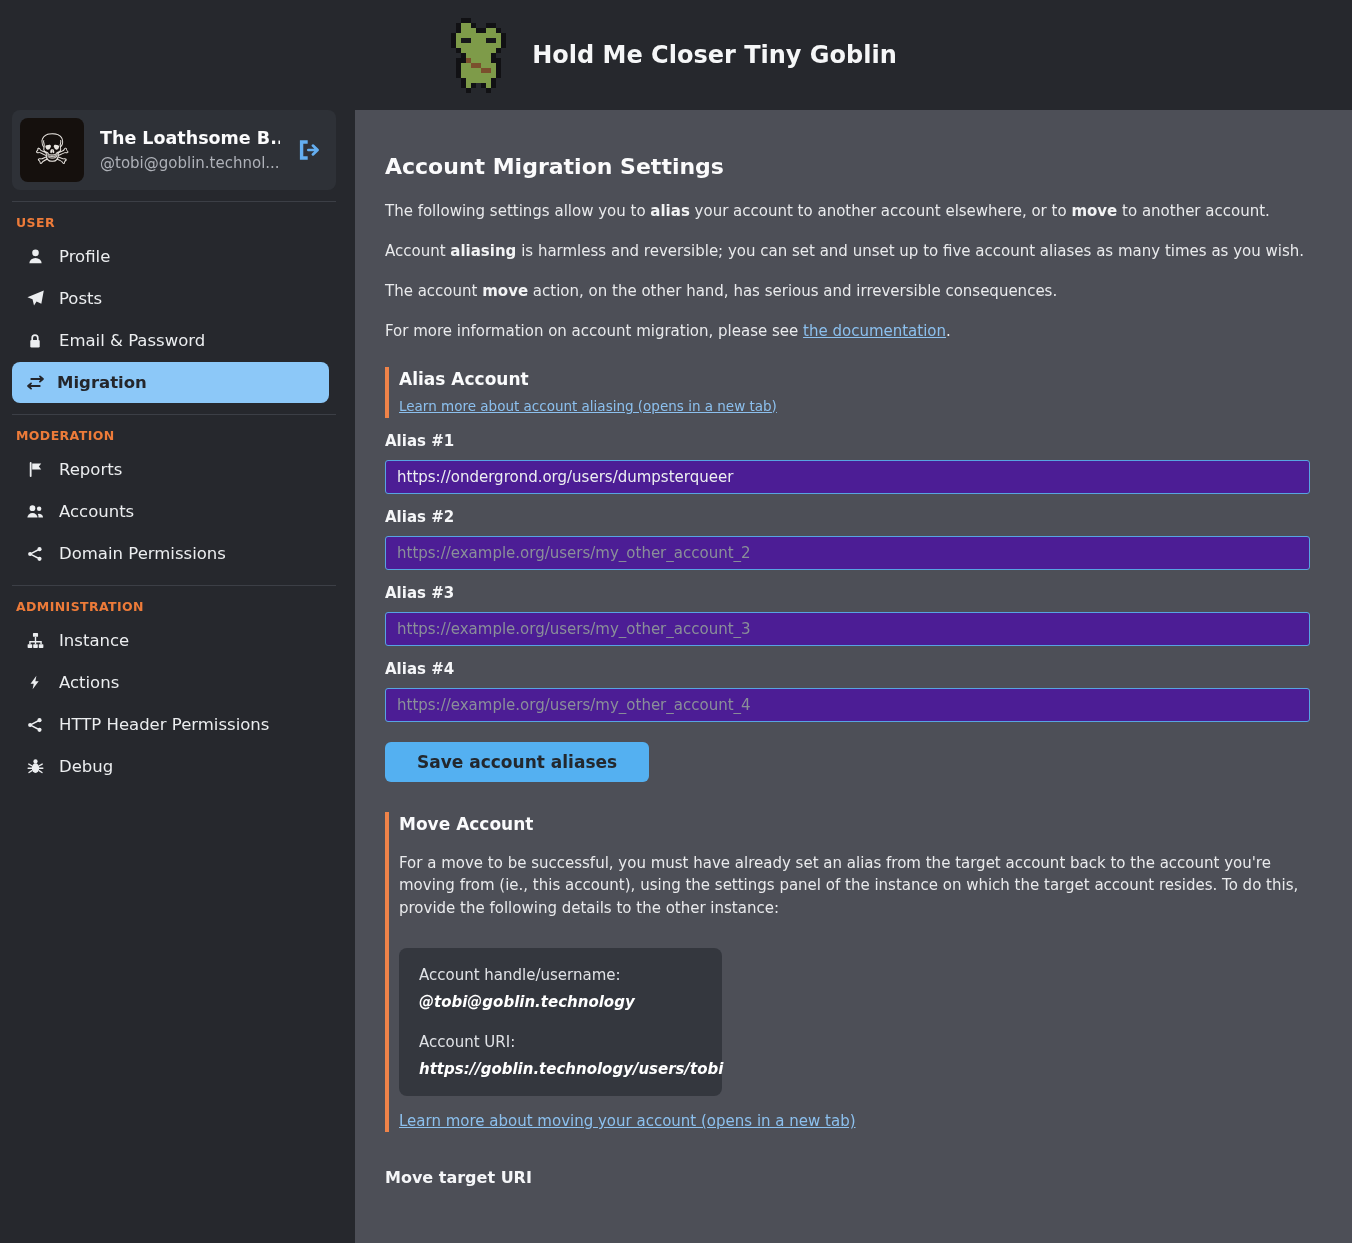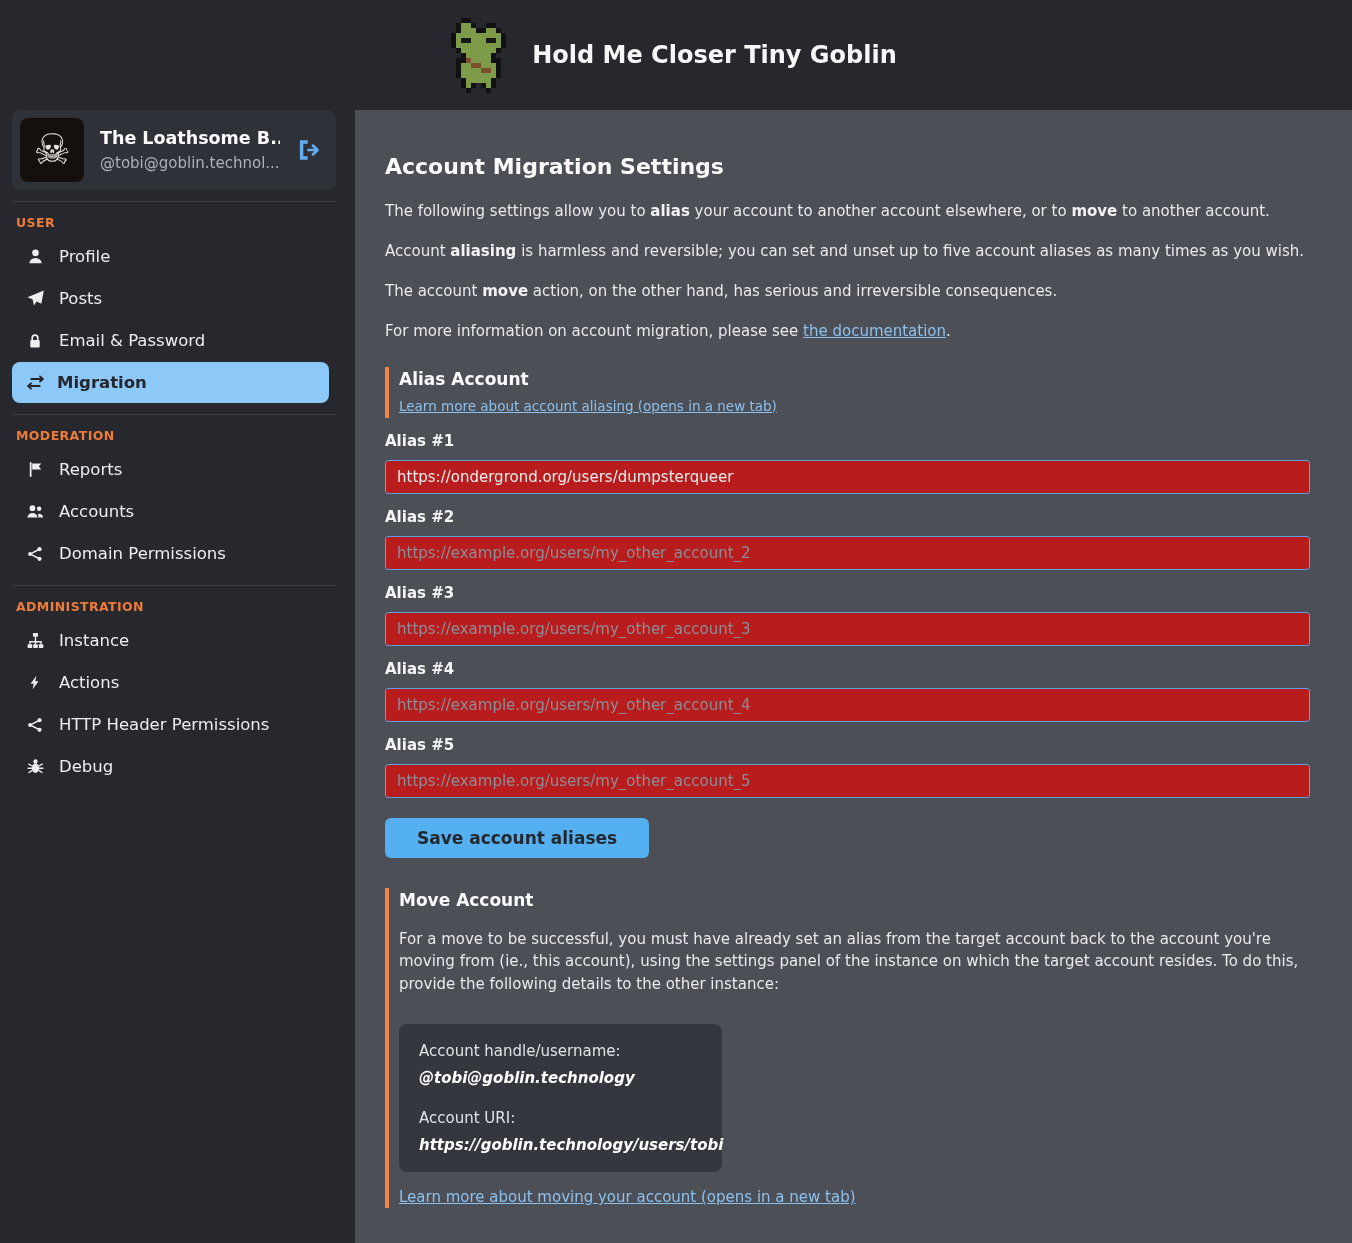--- a/index.html
+++ b/index.html
@@ -52,21 +52,21 @@
   .para{font-size:15px;line-height:1.5;margin:0 0 17.5px 0;color:#e9eaec;}
   .para b{color:#f2f3f4;}
   a.link{color:#8cc0ee;text-decoration:underline;cursor:pointer;}
   .section-head{border-left:4px solid #ef8349;padding:2px 0 3px 10px;margin-top:24px;}
   .section-title{font-size:17px;font-weight:bold;color:#fafbfc;margin:0 0 7px 0;}
   .section-head .link{font-size:13.5px;}
   .field{margin-top:14px;}
   .field-label{display:block;font-size:15px;font-weight:bold;color:#f5f6f8;margin:13px 0 10px 0;}
   .text-input{
     display:block;width:925px;height:34px;box-sizing:border-box;
-    background:#b91c1c;border:1.5px solid #57a4e1;border-radius:3px;
+    background:#4c1d95;border:1.5px solid #57a4e1;border-radius:3px;
     color:#eceef0;font-size:15px;padding:0 11px;
     font-family:"DejaVu Sans","Liberation Sans",sans-serif;outline:none;
   }
   .text-input::placeholder{color:#8a8f99;opacity:1;}
   .save-btn{
     margin-top:20px;background:#54b0f1;color:#23282e;
     border:none;border-radius:6px;font-weight:bold;font-size:17px;
     padding:10px 32px;cursor:pointer;
     font-family:"DejaVu Sans","Liberation Sans",sans-serif;
   }
@@ -369,24 +369,20 @@
       <input class="text-input" type="text" placeholder="https://example.org/users/my_other_account_2" style="">
     </div>
     <div class="field">
       <label class="field-label">Alias #3</label>
       <input class="text-input" type="text" placeholder="https://example.org/users/my_other_account_3" style="">
     </div>
     <div class="field">
       <label class="field-label">Alias #4</label>
       <input class="text-input" type="text" placeholder="https://example.org/users/my_other_account_4" style="">
     </div>
-    <div class="field">
-      <label class="field-label">Alias #5</label>
-      <input class="text-input" type="text" placeholder="https://example.org/users/my_other_account_5" style="">
-    </div>
 
     <button class="save-btn">Save account aliases</button>
 
     <div class="move-section">
       <h3 class="section-title">Move Account</h3>
       <p class="para">For a move to be successful, you must have already set an alias from the target account back to the account you're moving from (ie., this account), using the settings panel of the instance on which the target account resides. To do this, provide the following details to the other instance:</p>
       <dl class="detail-box">
         <dt>Account handle/username:</dt>
         <dd>@tobi@goblin.technology</dd>
         <dt>Account URI:</dt>

